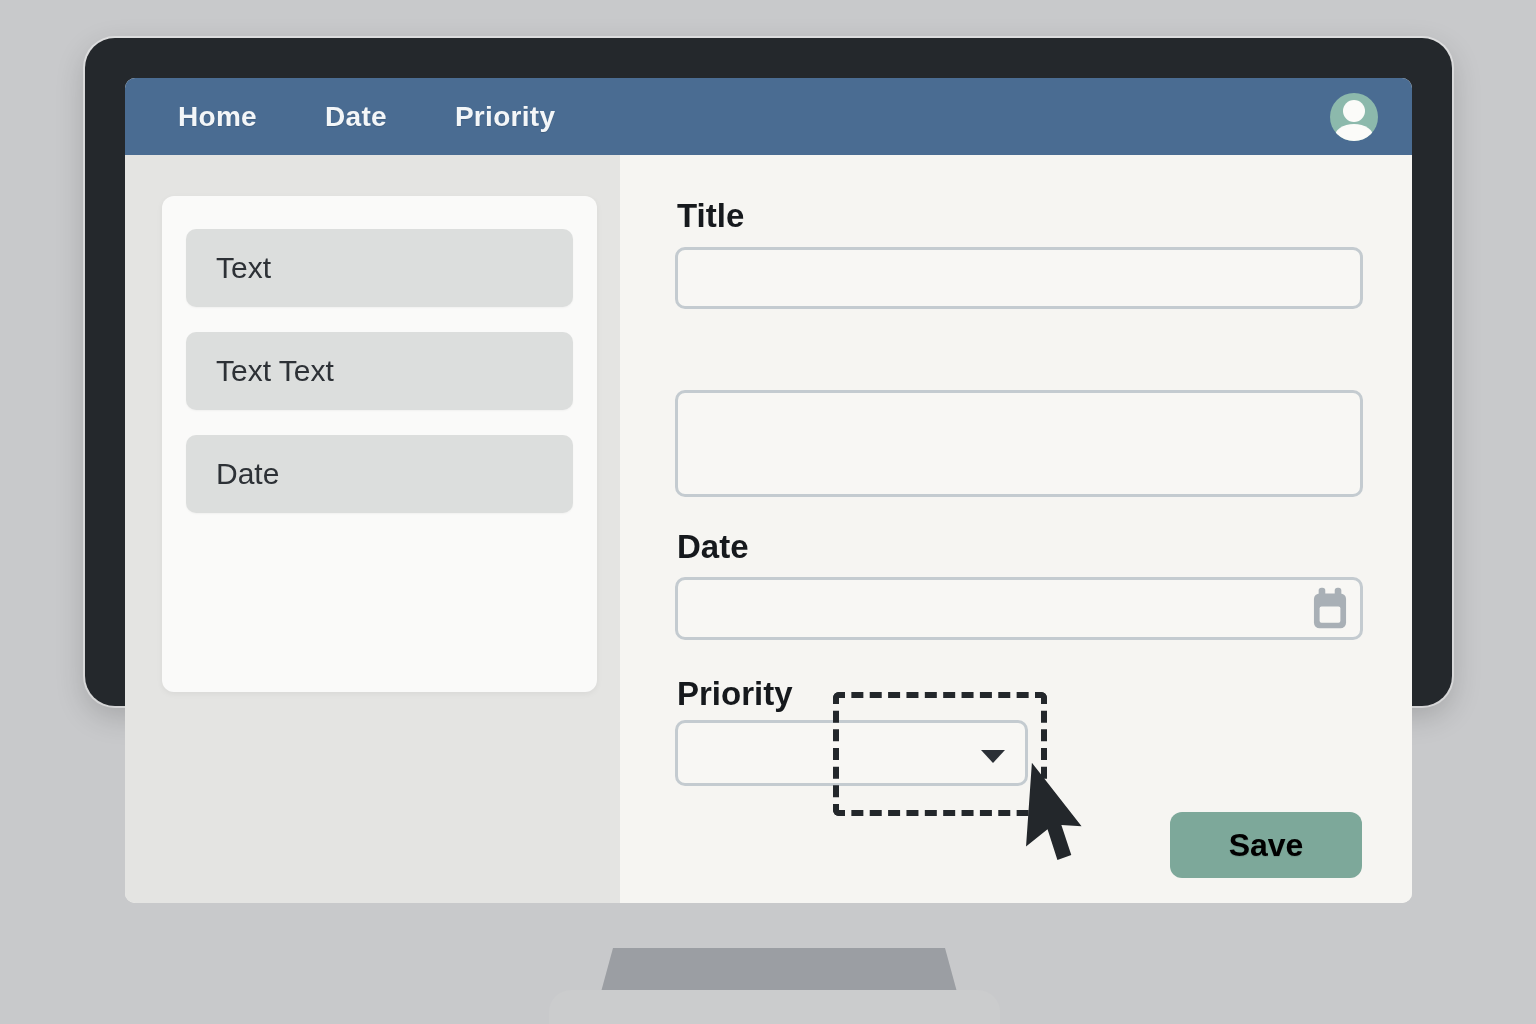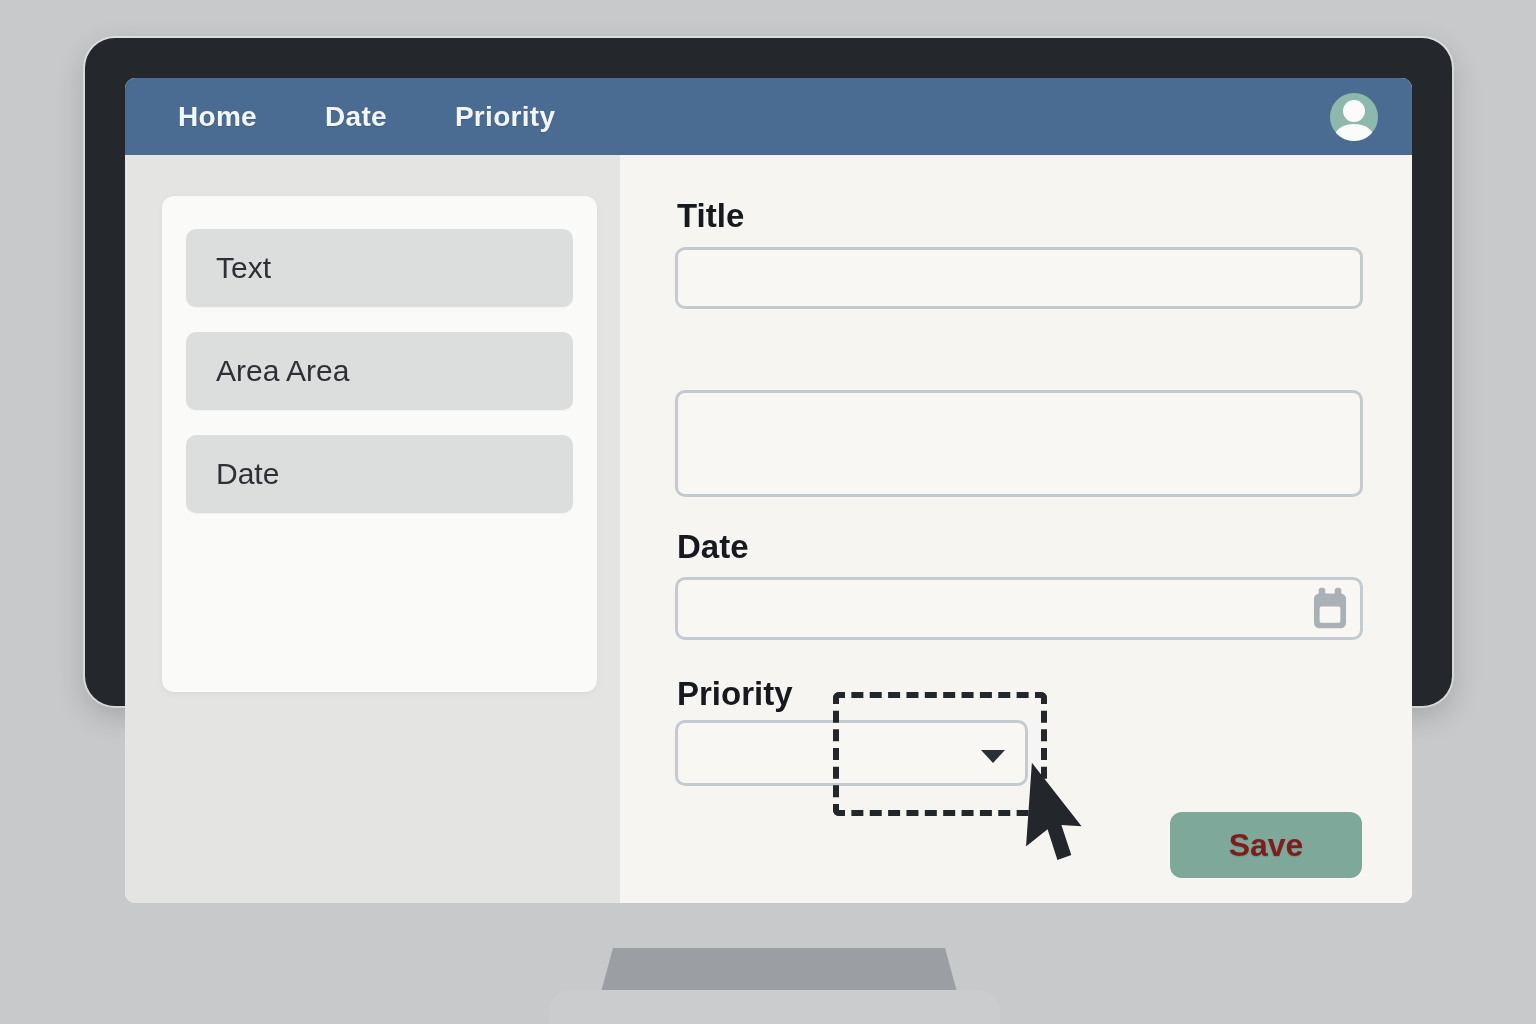--- a/index.html
+++ b/index.html
@@ -68,21 +68,21 @@
            border-top:13px solid var(--caret,#2b3036); }
 
   .drop-target { position:absolute; left:213px; top:537px; width:214px; height:124px;
                  border:6px dashed var(--dashed,#23272b); border-radius:6px; z-index:3;
                  background:transparent; pointer-events:none; }
 
   .cursor { position:absolute; left:403px; top:602px; width:66px; height:110px; z-index:4;
             transform:rotate(4deg); transform-origin:6px 4px; pointer-events:none; }
 
   .save-btn { position:absolute; left:550px; top:657px; width:192px; height:66px;
-              background:var(--accent,#7da89a); color:#7f1d1d; border:none; border-radius:12px;
+              background:var(--accent,#7da89a); color:#000000; border:none; border-radius:12px;
               font-family:inherit; font-size:32px; font-weight:700; cursor:pointer;
               text-shadow:0 1px 1px rgba(0,0,0,.12); }
 </style>
 </head>
 <body>
 
 <div class="stage">
 
   <div class="monitor">
     <div class="screen">
@@ -92,21 +92,21 @@
         <div class="nav-item">Date</div>
         <div class="nav-item">Priority</div>
         <div class="avatar"></div>
       </div>
 
       <div class="content">
 
         <div class="sidebar">
           <div class="panel">
             <button class="palette-btn">Text</button>
-            <button class="palette-btn">Area Area</button>
+            <button class="palette-btn">Text Text</button>
             <button class="palette-btn">Date</button>
           </div>
         </div>
 
         <div class="main">
 
           <div class="field-label" style="top:42px">Title</div>
           <input class="field-box" style="top: 92px; height: 62px;" type="text" value="">
 
           <textarea class="field-box" style="top: 235px; height: 107px;" placeholder=""></textarea>

